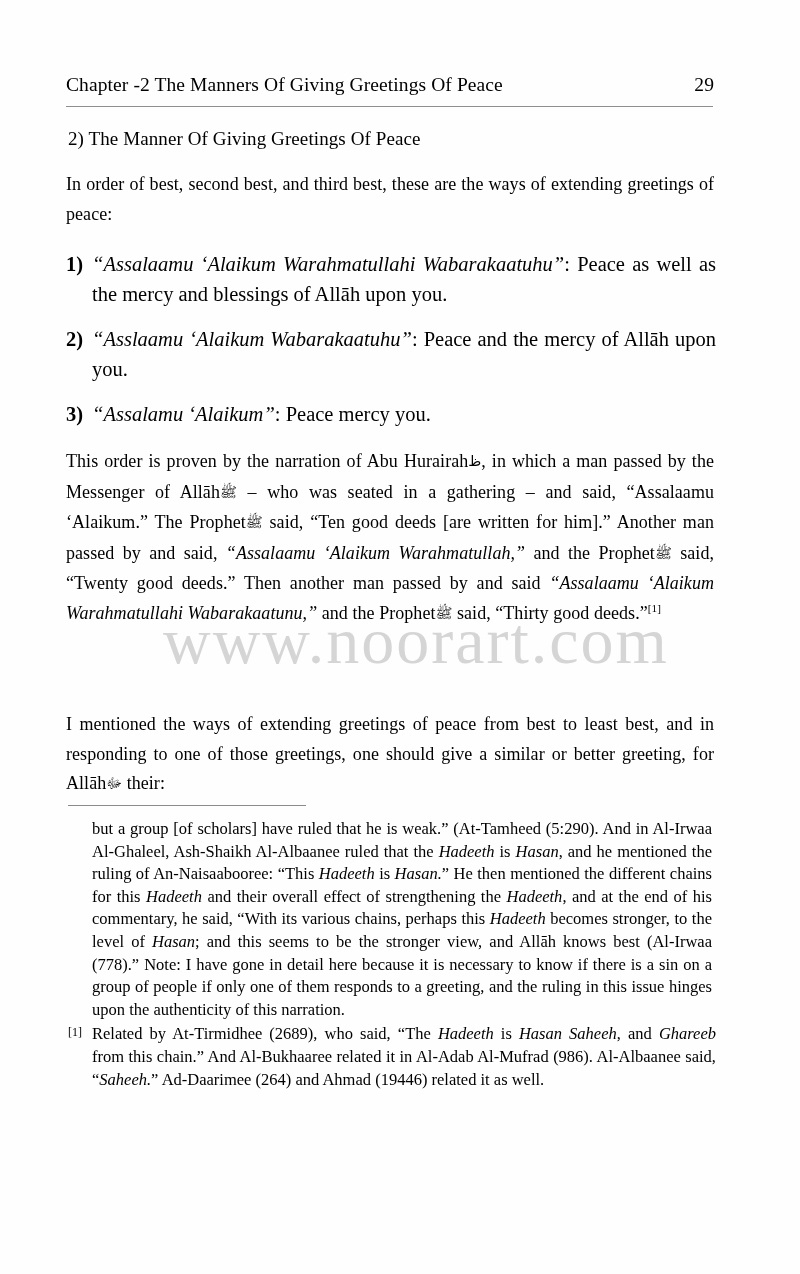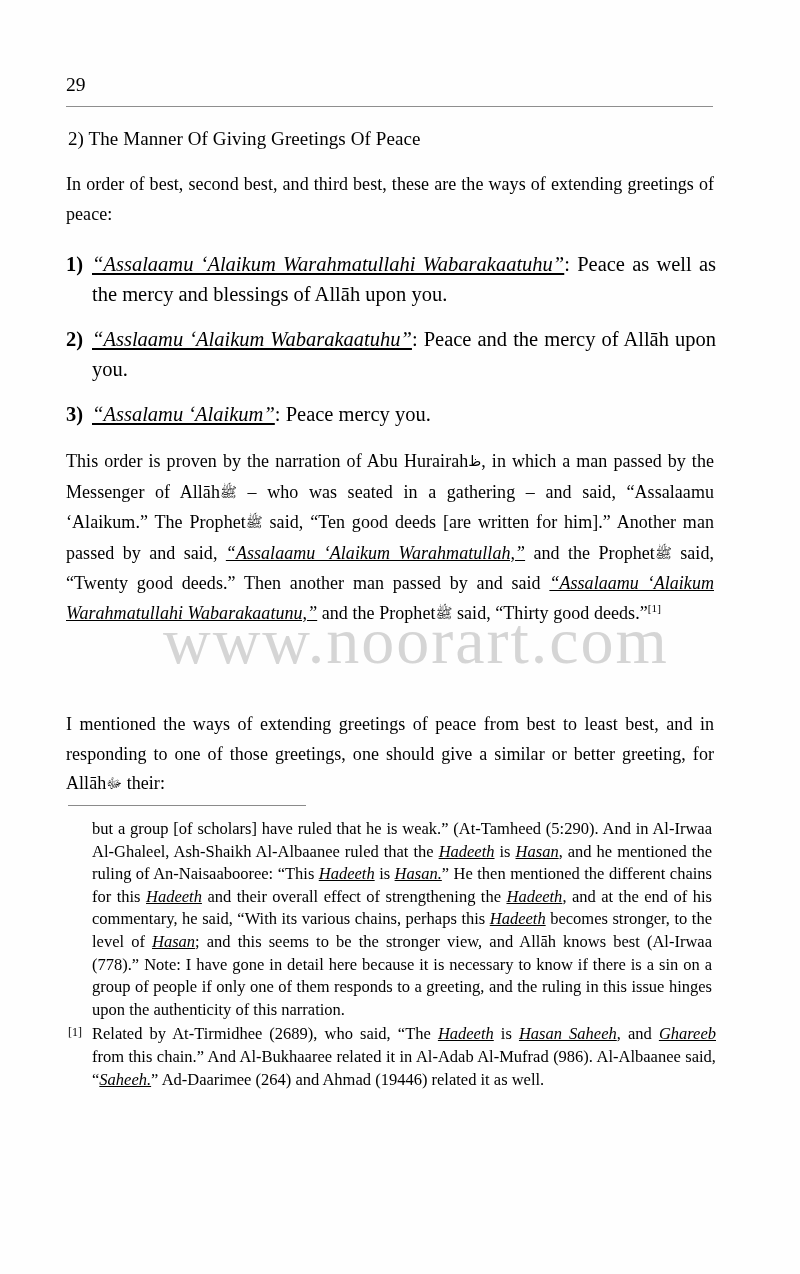--- a/index.html
+++ b/index.html
@@ -110,21 +110,21 @@
     width: 26px;
   }
   .greet-item .gtext {
     display: block;
     padding-left: 26px;
   }
   .greet-1 { top: 250px; }
   .greet-2 { top: 325px; }
   .greet-3 { top: 400px; }
 
-  .ar { font-style: italic; text-decoration: underline; }
+  .ar { font-style: italic; }
   sup.fn {
     font-size: 0.62em;
     vertical-align: super;
     line-height: 0;
   }
 
   
   .honor {
     font-family: "DejaVu Sans", sans-serif;
     font-size: 0.78em;
@@ -171,20 +171,21 @@
 </head>
 <body>
 
 <div class="page">
 
   <div class="watermark">www.noorart.com</div>
 
   <div class="content">
 
     <div class="header">
+      <span class="header-title">Chapter -2 The Manners Of Giving Greetings Of Peace</span>
       <span class="header-pageno">29</span>
     </div>
     <div class="header-rule"></div>
 
     <div class="section-heading">2) The Manner Of Giving Greetings Of Peace</div>
 
     <div class="body-block lead">In order of best, second best, and third best, these are the ways of extending greetings of peace:</div>
 
     <div class="greet-item greet-1">
       <span class="marker">1)</span>

